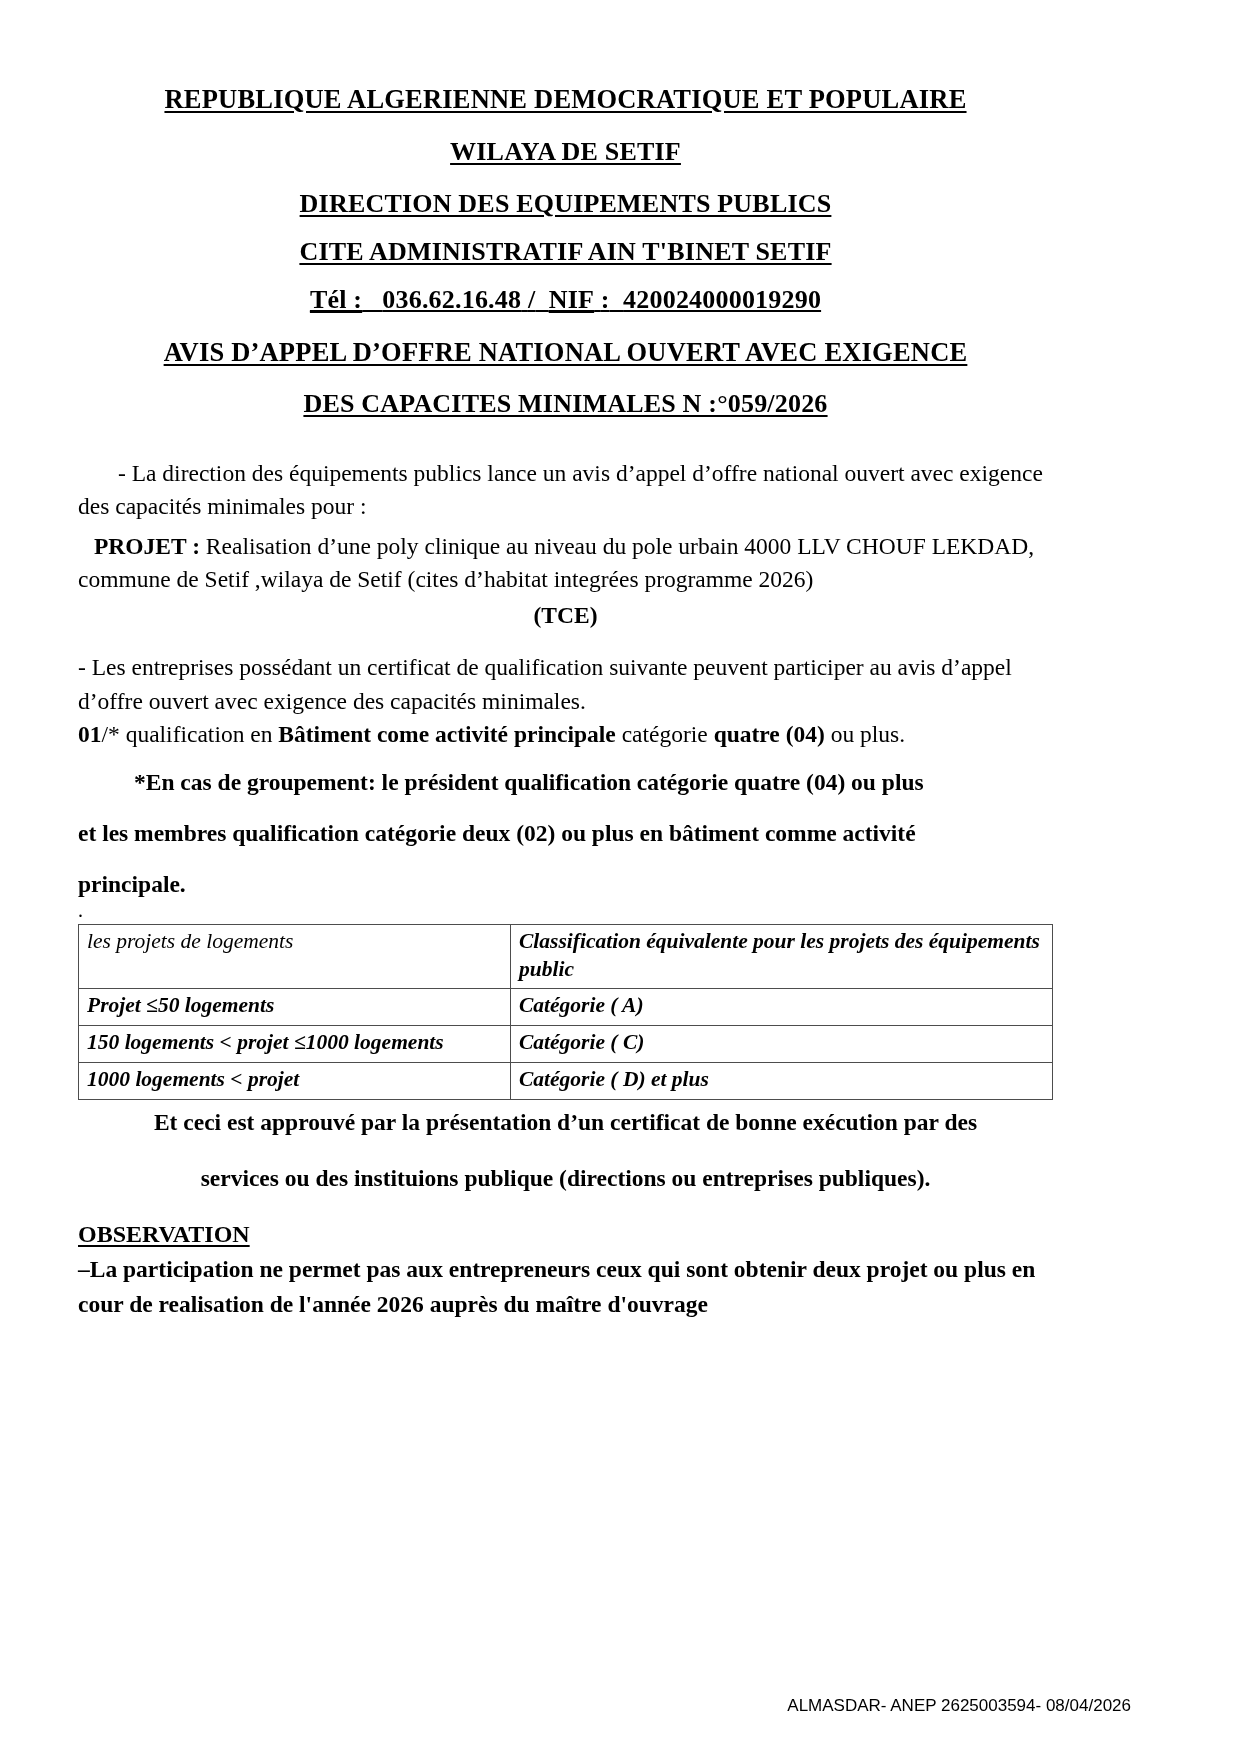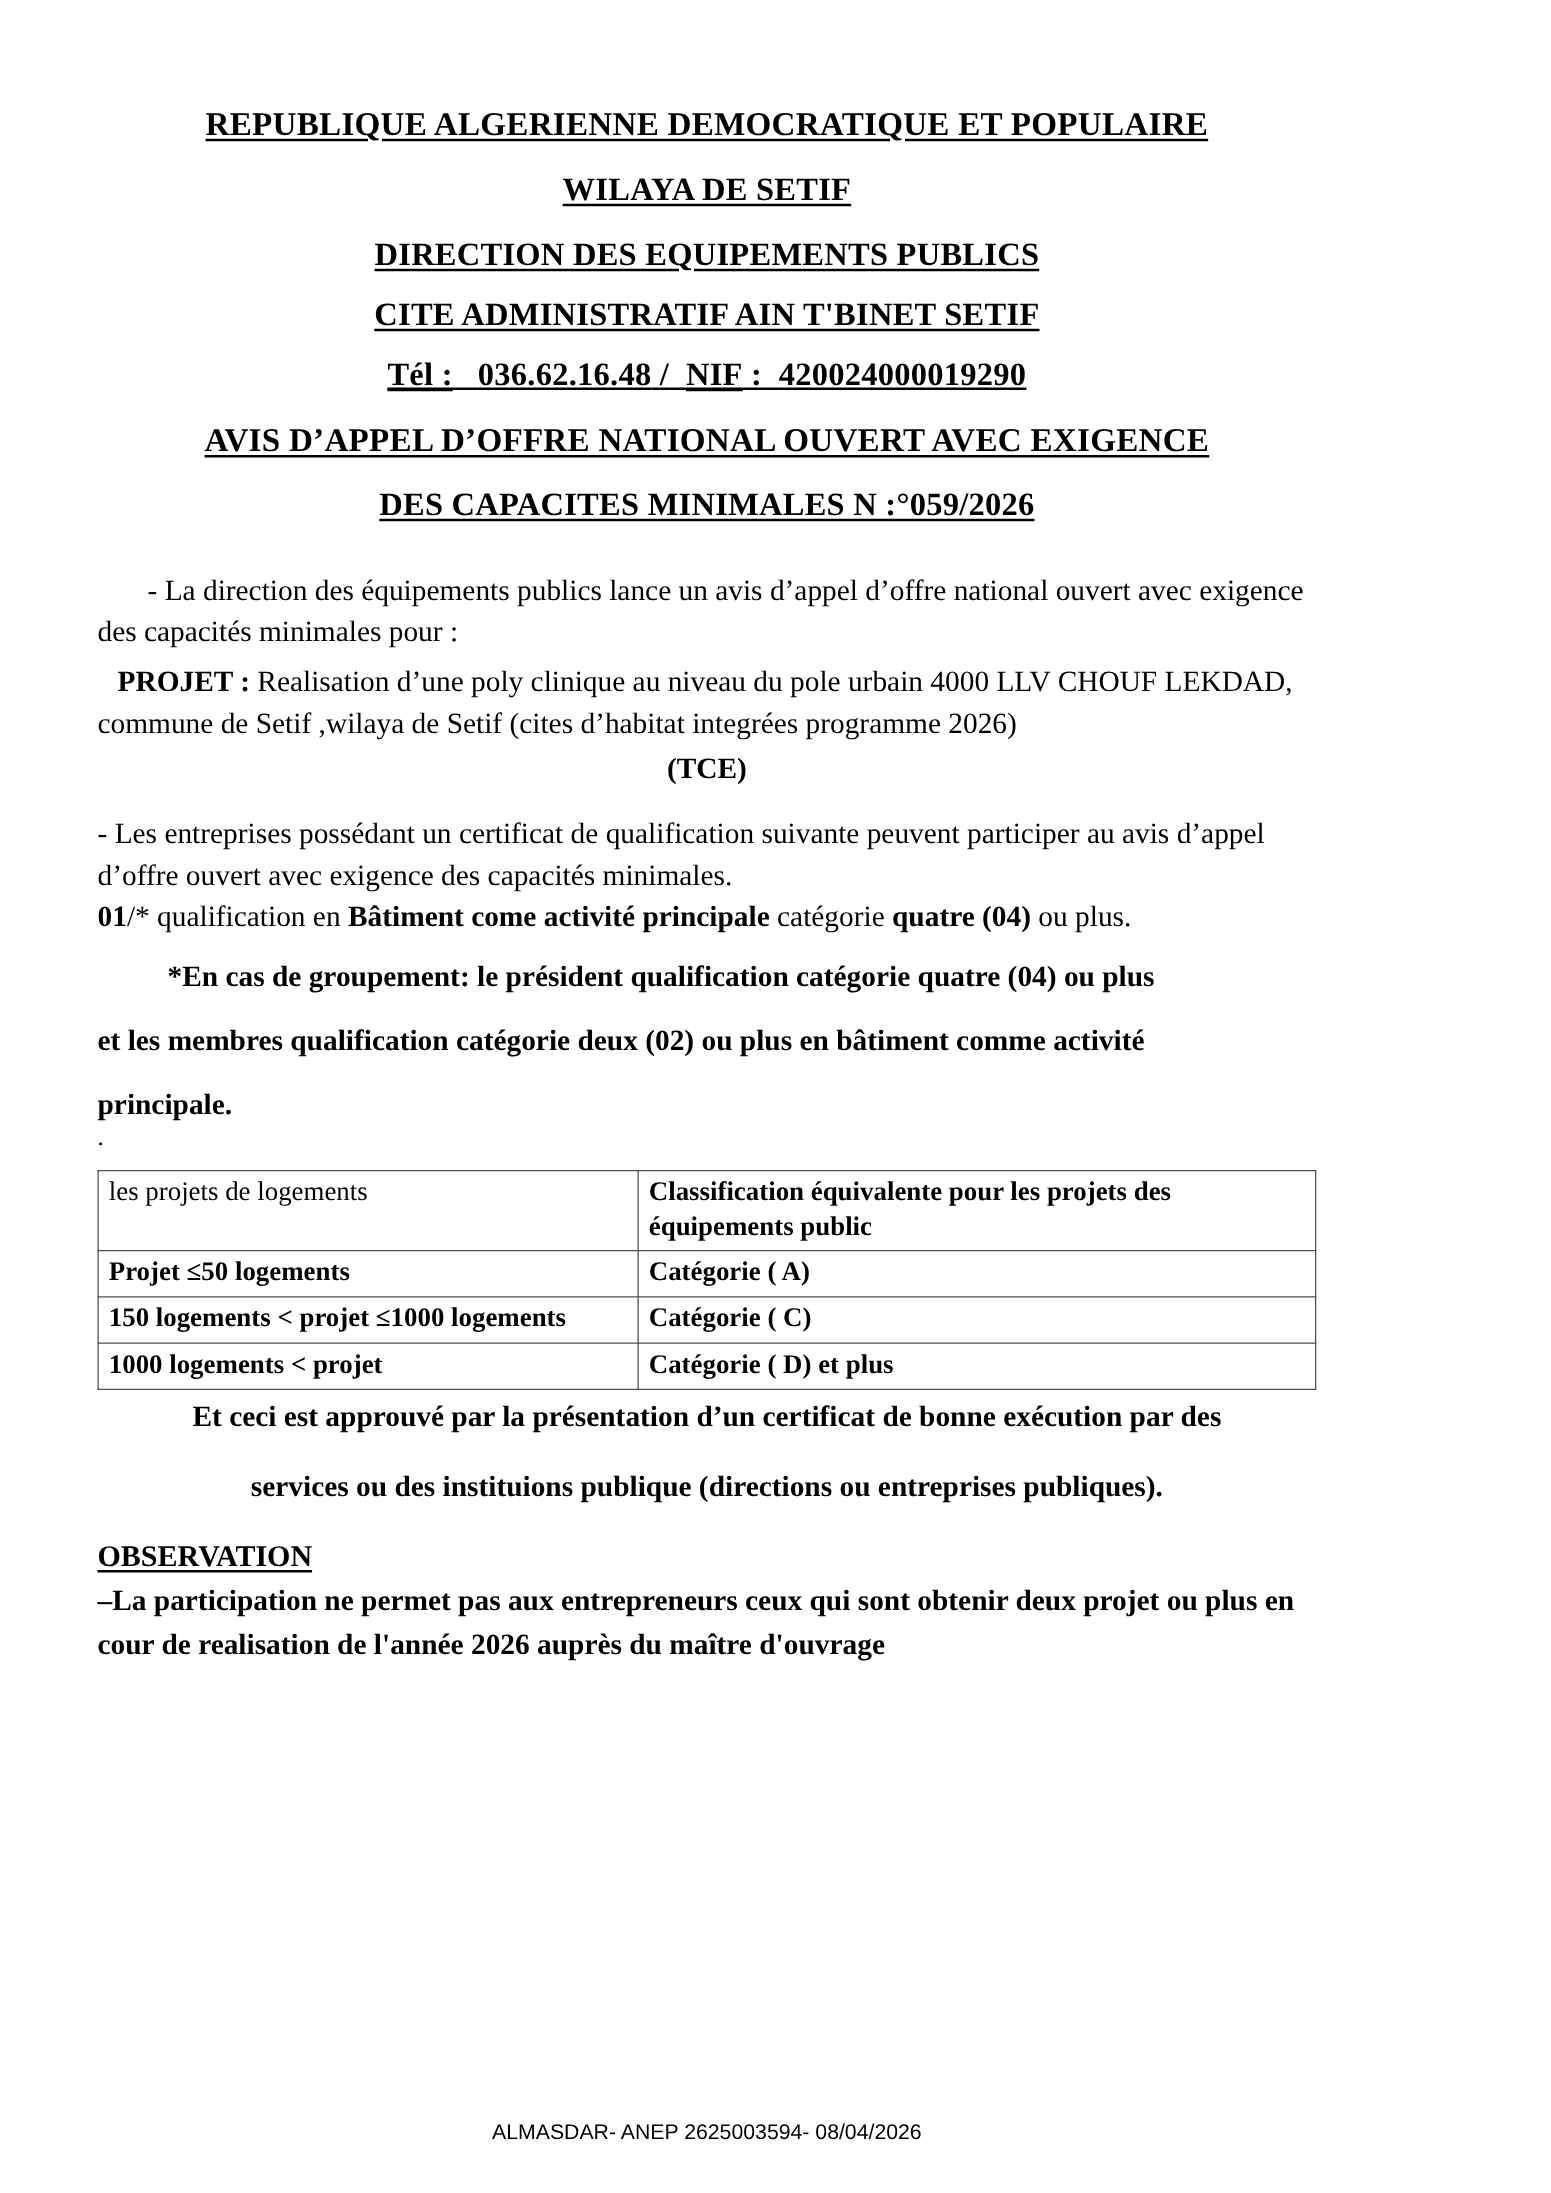--- a/index.html
+++ b/index.html
@@ -57,22 +57,23 @@
   .gap-md { height: 22px; }
 
   .tce { text-align: center; font-weight: bold; font-size: 23.5px; margin-top: 6px; }
 
   .dot-line { font-size: 20px; line-height: 0.8; margin: 0; }
 
   
   table.reqs {
     border-collapse: collapse;
     width: 100%;
-    margin-top: 18px;
+    margin-top: 6px;
     table-layout: fixed;
+    font-style: italic;
   }
   table.reqs td {
     border: 1.4px solid #4d4d4d;
     padding: 3px 8px 5px 8px;
     font-size: 21.5px;
     line-height: 1.3;
     vertical-align: top;
   }
   table.reqs td.c1 { width: 415px; }
   table.reqs tr.hdr td { font-weight: normal; }
@@ -92,21 +93,21 @@
     display: inline-block;
     margin-top: 26px;
   }
 
   
   .footer {
     position: absolute;
     left: 0;
     right: 0;
     bottom: 38px;
-    text-align: center;
+    text-align: right;
     font-family: "Liberation Sans", "DejaVu Sans", sans-serif;
     font-size: 17px;
     color: #000;
   }
 </style>
 </head>
 <body>
 
 <div class="page">
 

